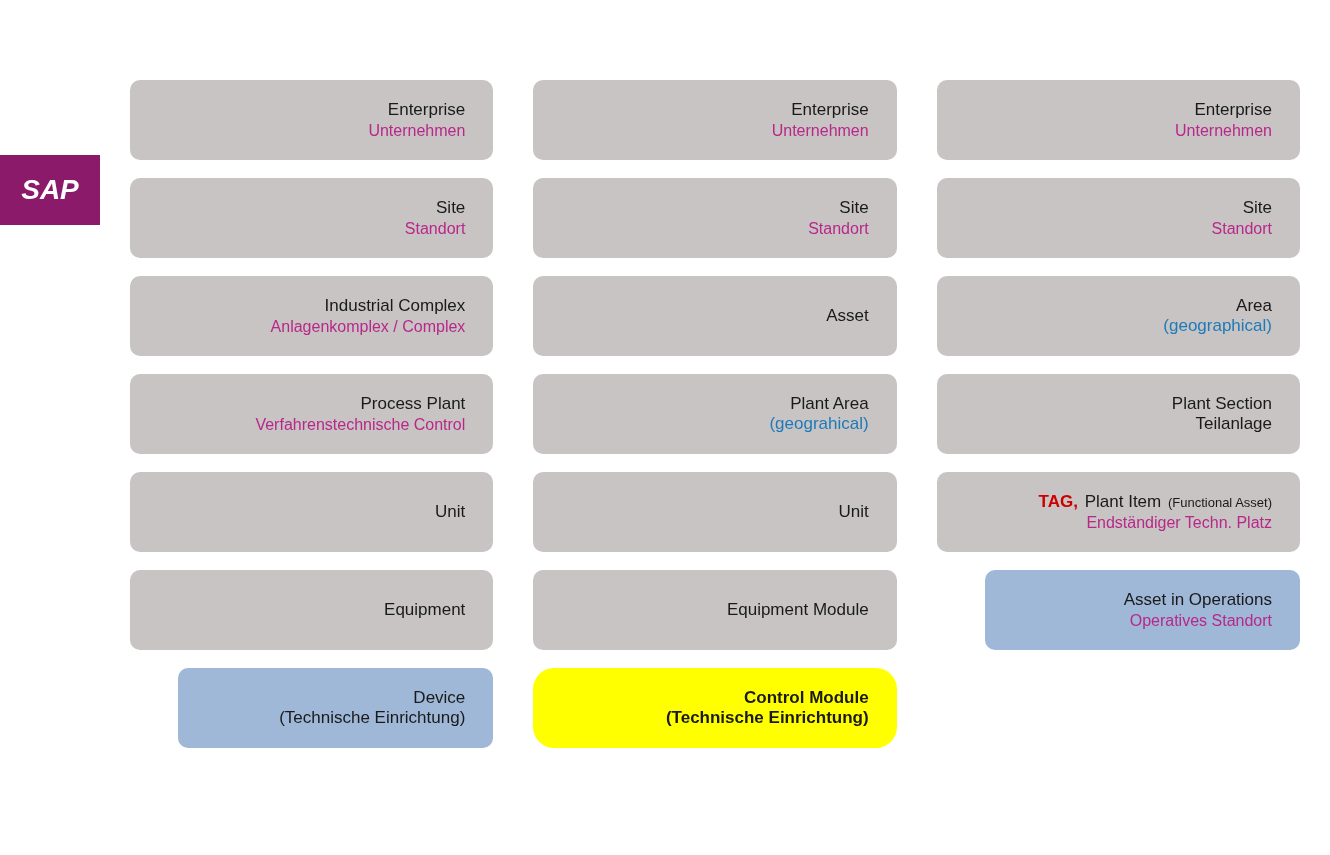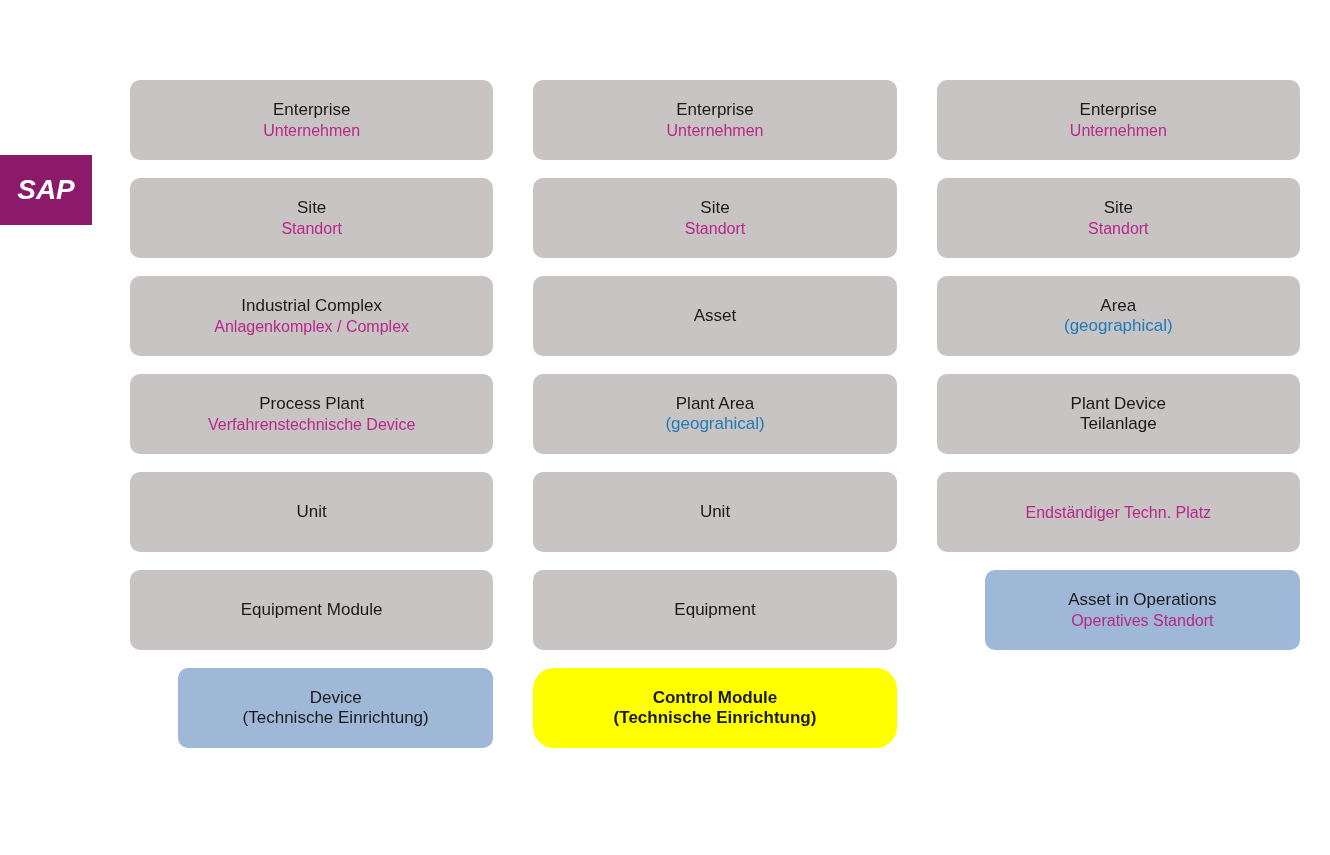--- a/index.html
+++ b/index.html
@@ -8,21 +8,21 @@
       font-family: Arial, sans-serif;
       width: 1330px;
       height: 855px;
       overflow: hidden;
       position: relative;
     }
     .sap-logo {
       position: absolute;
       top: 155px;
       left: 0px;
-      width: 92px;
+      width: 100px;
       height: 70px;
       background: #8b1a6b;
       display: flex;
       align-items: center;
       justify-content: center;
     }
     .sap-text {
       color: white;
       font-size: 28px;
       font-weight: bold;
@@ -35,24 +35,24 @@
       right: 20px;
       display: grid;
       grid-template-columns: repeat(3, 1fr);
       grid-template-rows: repeat(7, auto);
       gap: 18px 40px;
       padding: 0 10px;
     }
     .card {
       background: #c8c4c4;
       border-radius: 10px;
-      padding: 14px 12px;
+      padding: 14px 28px;
       display: flex;
       flex-direction: column;
-      align-items: center;
+      align-items: flex-end;
       justify-content: center;
       min-height: 80px;
       text-align: center;
     }
     .card.blue-bg {
       background: #9fb8d8;
       margin-left: 48px;
     }
     .card.yellow-bg {
       background: #ffff00;
@@ -111,46 +111,51 @@
   <div class="card">
     <span class="card-primary">Asset</span>
   </div>
   <div class="card">
     <span style="font-size:17px; color:#1a1a1a;">Area </span>
       <span style="font-size:17px; color:#1e7ab8;">(geographical)</span>
   </div>
 
   <div class="card">
     <span class="card-primary">Process Plant</span>
-    <span class="card-secondary">Verfahrenstechnische Device</span>
+    <span class="card-secondary">Verfahrenstechnische Control</span>
   </div>
   <div class="card">
     <span style="font-size:17px; color:#1a1a1a;">Plant Area  </span>
       <span style="font-size:17px; color:#1e7ab8;">(geograhical)</span>
   </div>
 
   <div class="card">
-    <span class="card-primary">Plant Device</span>
+    <span class="card-primary">Plant Section</span>
     <span class="card-primary">Teilanlage</span>
   </div>
   <div class="card">
     <span class="card-primary">Unit</span>
   </div>
   <div class="card">
     <span class="card-primary">Unit</span>
   </div>
 
   <div class="card">
+    <div style="display:flex; align-items:baseline; justify-content:center; flex-wrap:wrap; gap:2px;">
+      <span style="font-size:17px; color:#cc0000; font-weight:bold;">TAG,</span>
+      <span style="font-size:17px; color:#1a1a1a;">&nbsp;Plant Item&nbsp;</span>
+      <span style="font-size:13px; color:#1a1a1a;">(Functional Asset)</span>
+    </div>
     <span class="card-secondary">Endständiger Techn. Platz</span>
   </div>
   <div class="card">
-    <span class="card-primary">Equipment Module</span>
+    <span class="card-primary">Equipment</span>
   </div>
   <div class="card">
-    <span class="card-primary">Equipment</span>
+    <span class="card-primary">Equipment Module</span>
   </div>
 
   <div class="card blue-bg">
     <span class="card-primary">Asset in Operations</span>
     <span class="card-secondary">Operatives Standort</span>
   </div>
   <div class="card blue-bg">
     <span class="card-primary">Device</span>
     <span class="card-primary">(Technische Einrichtung)</span>
   </div>

